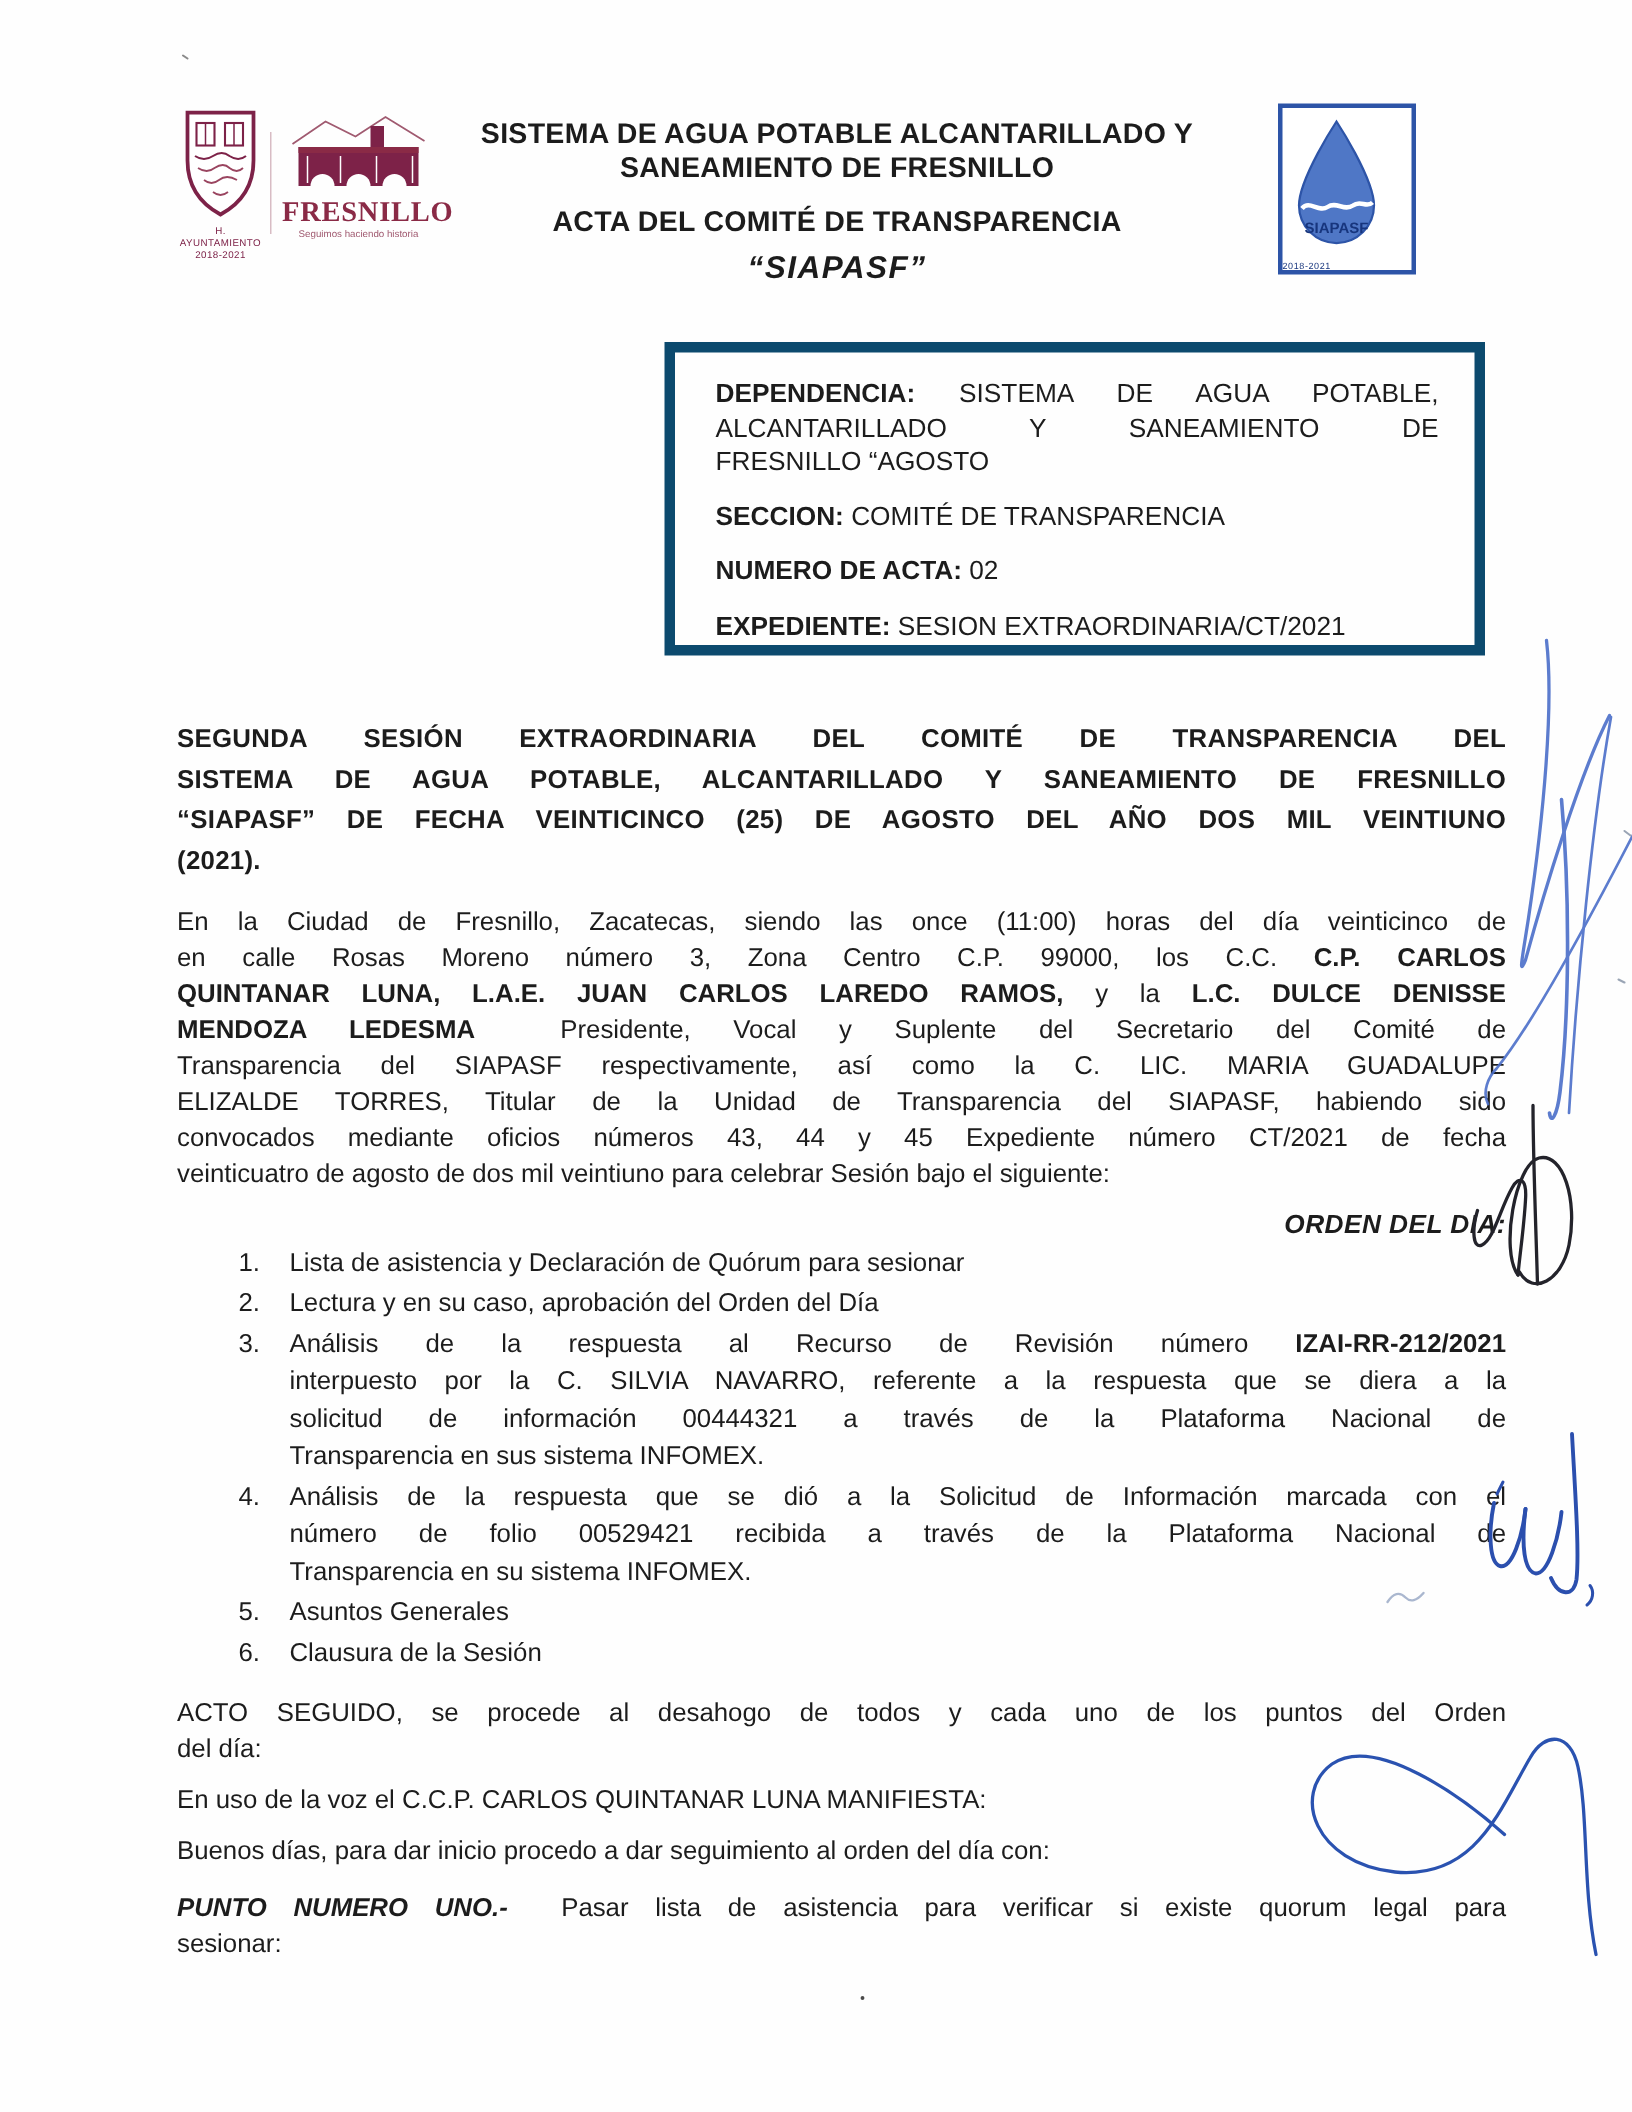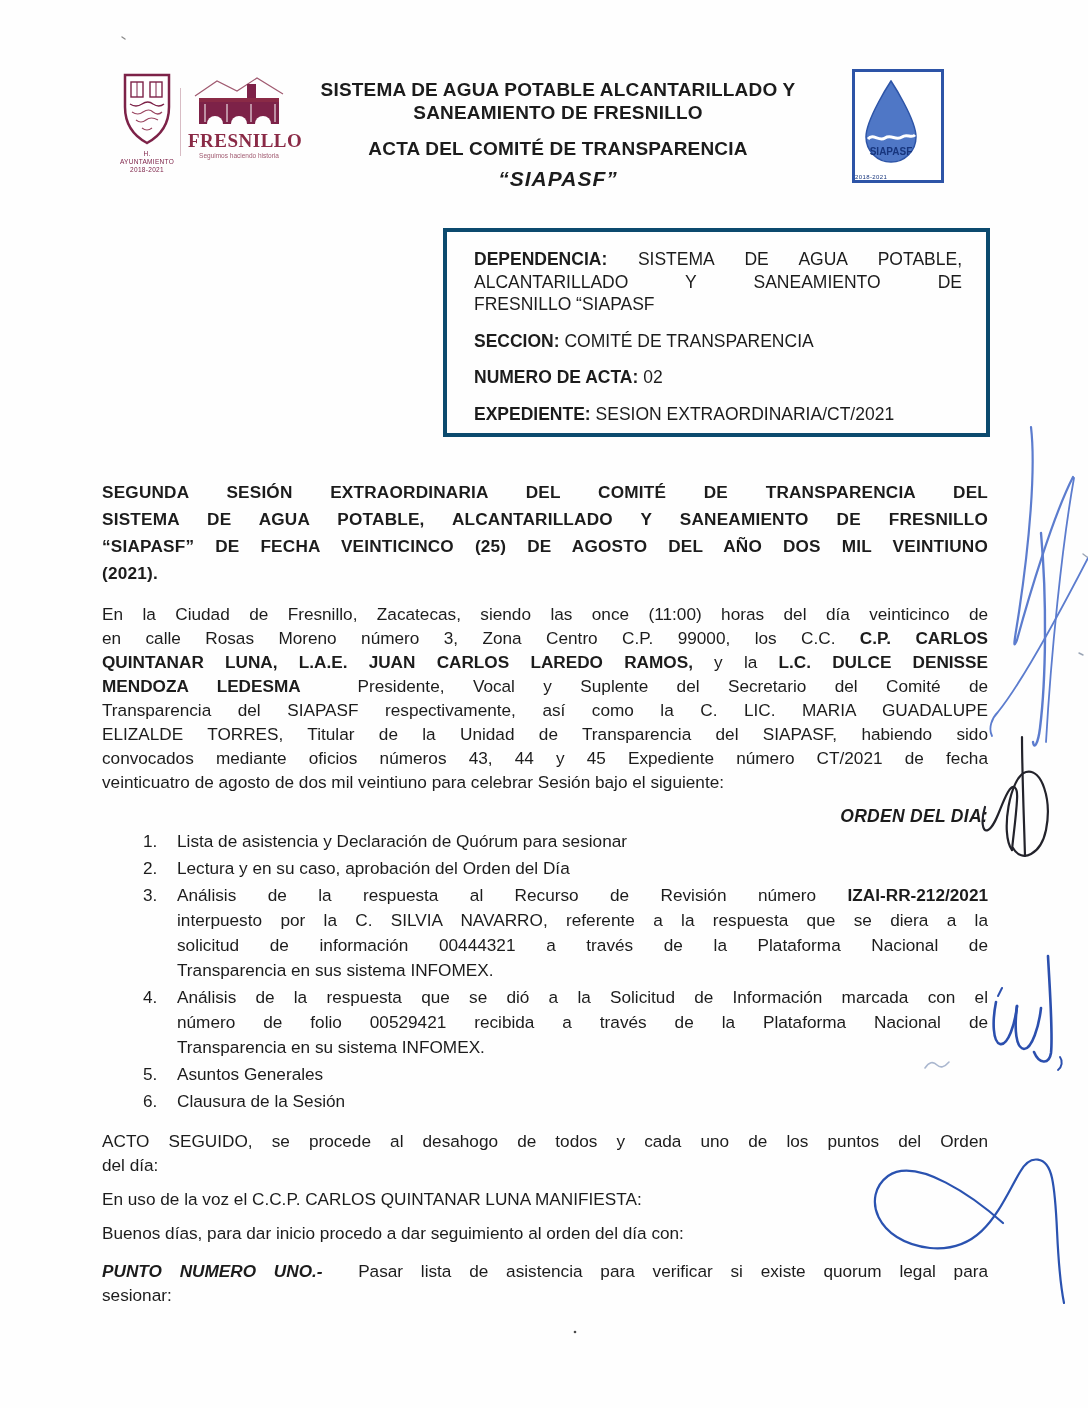--- a/index.html
+++ b/index.html
@@ -27,28 +27,28 @@
   .title-block{position:absolute;left:278px;top:78px;width:560px;text-align:center;}
   .t1{font-size:19px;font-weight:700;line-height:23px;letter-spacing:.2px;}
   .t2{font-size:19px;font-weight:700;margin-top:14px;letter-spacing:.2px;}
   .t3{font-size:21px;font-weight:700;font-style:italic;margin-top:7px;letter-spacing:1px;}
   .siapasf-logo{position:absolute;left:852px;top:69px;width:92px;height:114px;border:3px solid #2d54a7;box-sizing:border-box;background:#fff;text-align:left;padding-top:5px;}
   .sia-cap{font-size:6px;color:#17357d;line-height:7px;margin-top:1px;letter-spacing:.4px;}
 
   
   .info-box{
     position:absolute;left:443px;top:228px;width:547px;height:209px;
-    box-sizing:border-box;border:4px solid #0c4a6e;
+    box-sizing:border-box;border:7px solid #0c4a6e;
     padding:16px 24px 12px 27px;
     font-size:17.5px;line-height:22.5px;
   }
   .ib-entry{margin:0 0 14px 0;}
 
   
-  .content{position:absolute;left:102px;top:479px;width:886px;font-size:17.2px;line-height:24px;}
+  .content{position:absolute;left:118px;top:479px;width:886px;font-size:17.2px;line-height:24px;}
   .doc-heading{font-weight:700;line-height:27px;letter-spacing:.2px;margin:0 0 15px 0;}
   .p1{line-height:24px;margin:0 0 10px 0;}
   .orden-title{text-align:right;font-weight:700;font-style:italic;font-size:17.5px;line-height:24px;margin:0 0 1px 0;letter-spacing:.3px;}
   .orden-list{margin:0 0 15px 0;}
   .oli{display:flex;padding-left:41px;margin:0 0 2px 0;line-height:25px;}
   .oli .num{width:34px;flex:none;}
   .oli .itext{flex:1;}
   .para{margin:0 0 10px 0;}
   .para-acto{margin:0 0 10px 0;}
   .para-buenos{margin:0 0 14px 0;}
@@ -110,21 +110,21 @@
       <path d="M13,62 c5,-6 11,3 17,-1 c6,-4 11,3 17,-1 c5,-4 9,2 13,-2" fill="none" stroke="#ffffff" stroke-width="3"></path>
       <text x="36" y="78" text-anchor="middle" font-size="10" font-weight="bold" font-family="Liberation Sans, sans-serif" fill="#17357d">SIAPASF</text>
     </svg>
     <div class="sia-cap">2018-2021</div>
   </div>
 
   <div class="info-box">
     <div class="ib-entry">
         <div class="jline"><span class="b">DEPENDENCIA: </span><span>SISTEMA DE AGUA POTABLE,</span></div>
         <div class="jline"><span>ALCANTARILLADO Y SANEAMIENTO DE</span></div>
-        <div class="jline last"><span>FRESNILLO “SIAPASF</span></div>
+        <div class="jline last"><span>FRESNILLO “AGOSTO</span></div>
       </div>
     <div class="ib-entry">
         <div class="jline last"><span class="b">SECCION: </span><span>COMITÉ DE TRANSPARENCIA</span></div>
       </div>
     <div class="ib-entry">
         <div class="jline last"><span class="b">NUMERO DE ACTA: </span><span>02</span></div>
       </div>
     <div class="ib-entry">
         <div class="jline last"><span class="b">EXPEDIENTE: </span><span>SESION EXTRAORDINARIA/CT/2021</span></div>
       </div>

